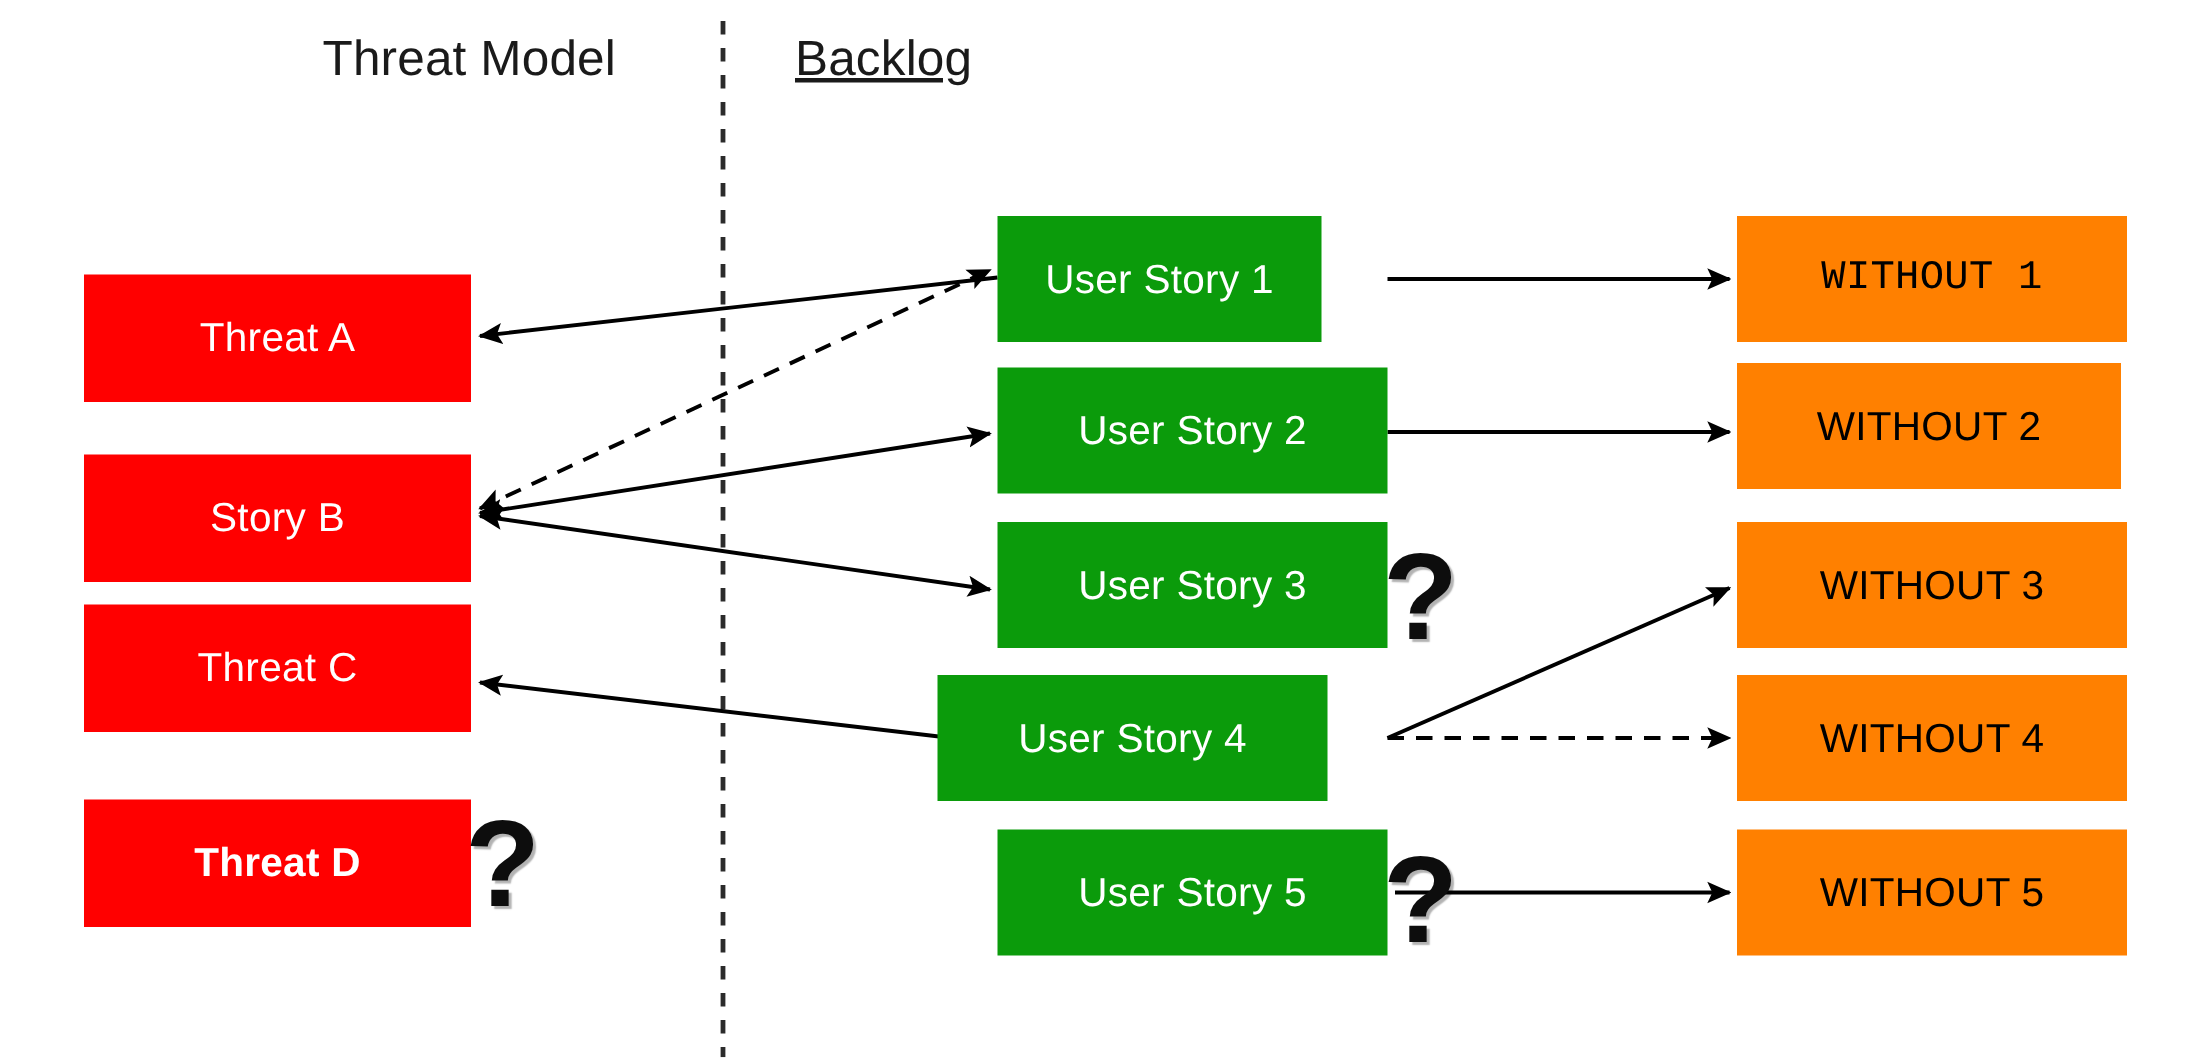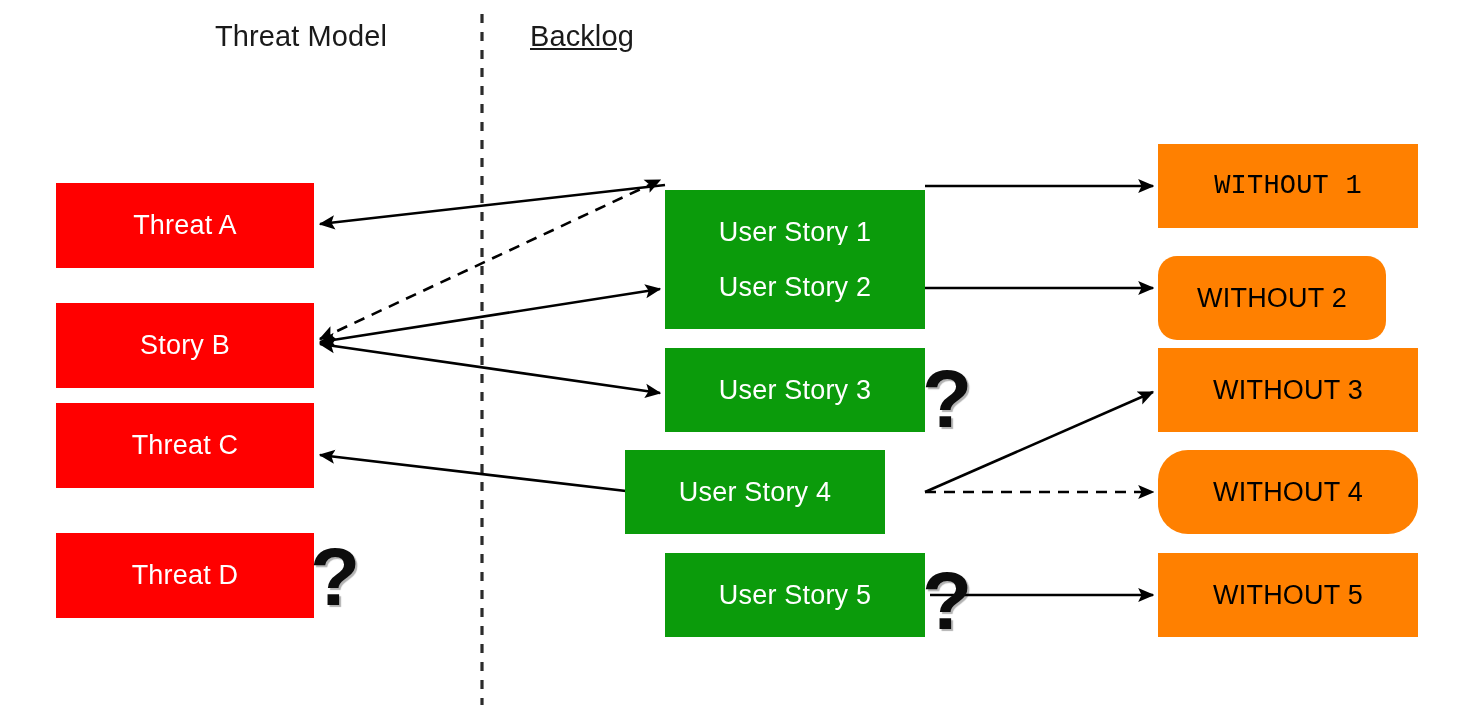--- a/index.html
+++ b/index.html
@@ -13,21 +13,21 @@
   }
   #canvas {
     position: relative;
     width: 1472px;
     height: 705px;
     background: #ffffff;
     overflow: hidden;
   }
   .col-header {
     position: absolute;
-    font-size: 29px;
+    font-size: 33px;
     color: #1a1a1a;
     font-weight: 400;
     white-space: nowrap;
     letter-spacing: 0.1px;
   }
   #hdr-threat-model { left: 215px; top: 20px; }
   #hdr-backlog      { left: 530px; top: 20px; text-decoration: underline; }
 
   .node {
     position: absolute;
@@ -115,50 +115,50 @@
 
   <div class="node threat" style="left:56px;  top:183px; width:258px; height:85px;">
     <span>Threat A</span>
   </div>
   <div class="node threat" style="left:56px;  top:303px; width:258px; height:85px;">
     <span>Story B</span>
   </div>
   <div class="node threat" style="left:56px;  top:403px; width:258px; height:85px;">
     <span>Threat C</span>
   </div>
-  <div class="node threat" style="left:56px;  top:533px; width:258px; height:85px;">
+  <div class="node threat" style="left:56px;  top:533px; width:258px; height:85px;font-weight:bold;">
     <span>Threat D</span>
   </div>
 
-  <div class="node story" style="left:665px; top:144px; width:260px; height:84px;margin-top:46px;">
+  <div class="node story" style="left:665px; top:144px; width:216px; height:84px;">
     <span>User Story 1</span>
   </div>
   <div class="node story" style="left:665px; top:245px; width:260px; height:84px;">
     <span>User Story 2</span>
   </div>
   <div class="node story" style="left:665px; top:348px; width:260px; height:84px;">
     <span>User Story 3</span>
   </div>
   <div class="node story" style="left:625px; top:450px; width:260px; height:84px;align-items:center;">
     <span>User Story 4</span>
   </div>
   <div class="node story" style="left:665px; top:553px; width:260px; height:84px;">
     <span>User Story 5</span>
   </div>
 
   <div class="node without" style="left:1158px; top:144px; width:260px; height:84px;font-family:Liberation Mono, monospace;">
     <span>WITHOUT 1</span>
   </div>
-  <div class="node without" style="left:1158px; top:256px; width:228px; height:84px;border-radius:19px;">
+  <div class="node without" style="left:1158px; top:242px; width:256px; height:84px;">
     <span>WITHOUT 2</span>
   </div>
   <div class="node without" style="left:1158px; top:348px; width:260px; height:84px;">
     <span>WITHOUT 3</span>
   </div>
-  <div class="node without" style="left:1158px; top:450px; width:260px; height:84px;border-radius:30px;">
+  <div class="node without" style="left:1158px; top:450px; width:260px; height:84px;">
     <span>WITHOUT 4</span>
   </div>
   <div class="node without" style="left:1158px; top:553px; width:260px; height:84px;">
     <span>WITHOUT 5</span>
   </div>
 
   <div class="qmark" style="left:310px; top:536px;">?</div>
   <div class="qmark" style="left:922px; top:358px;">?</div>
   <div class="qmark" style="left:922px; top:560px;">?</div>
 

